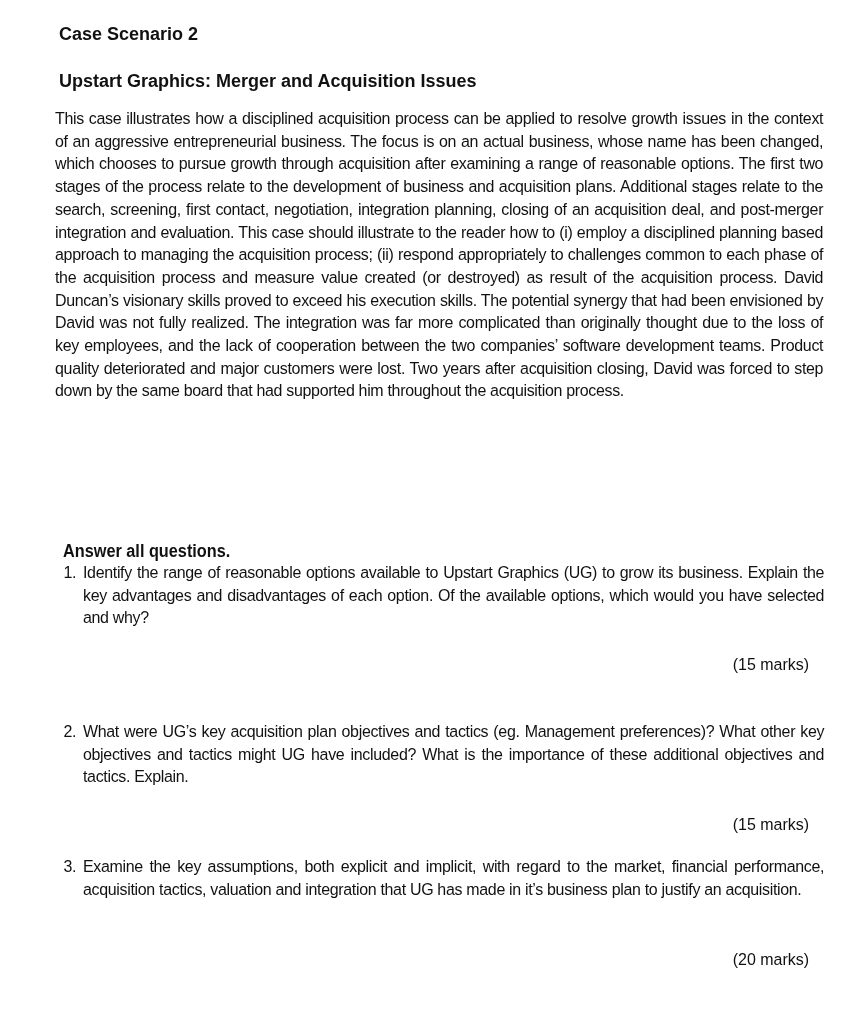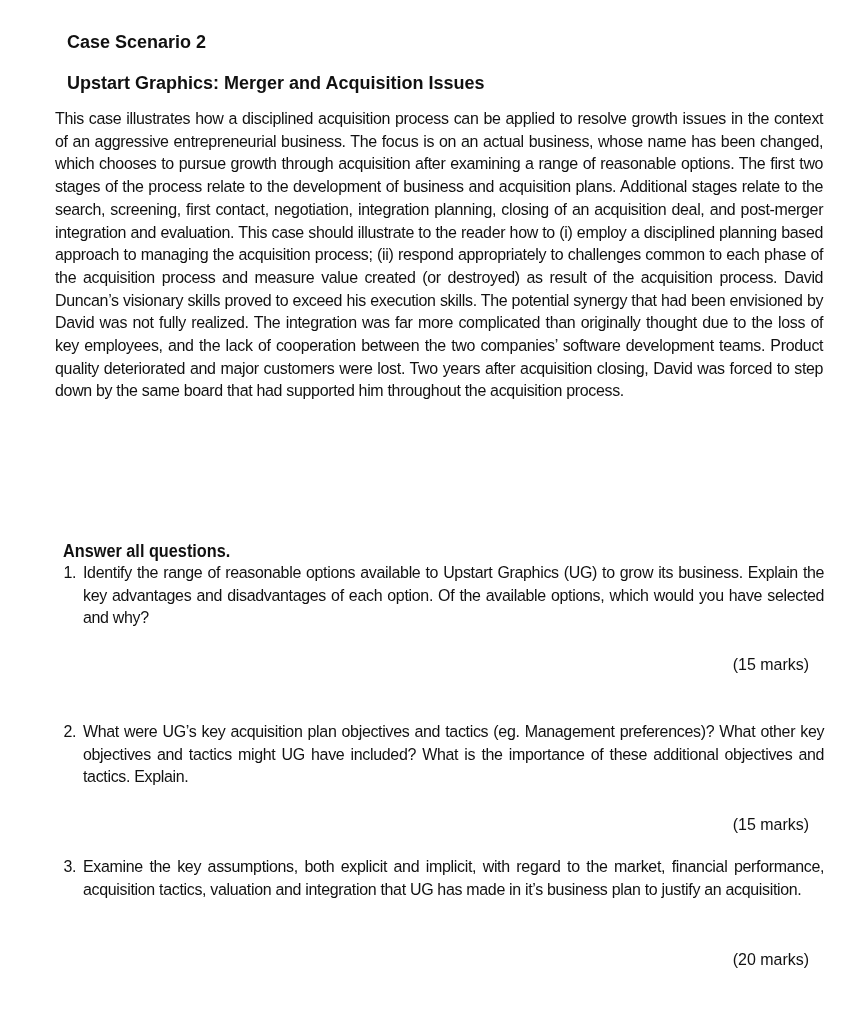--- a/index.html
+++ b/index.html
@@ -20,25 +20,25 @@
       left: 0; top: 0;
       width: 859px;
       height: 1017px;
     }
     .heading {
       position: absolute;
       left: 55px;
       font-weight: bold;
       font-size: 18px;
       line-height: 22px;
-      margin: 12px;
+      margin: 4px;
       white-space: nowrap;
     }
     #case-label { top: 19px; }
-    #case-title { top: 60px; text-align: right; }
+    #case-title { top: 66px; text-align: right; }
 
     .intro {
       position: absolute;
       left: 55px;
       top: 107px;
       width: 768px;
       font-family: "Liberation Sans", sans-serif;
       font-size: 17.2px;
       line-height: 22.7px;
       letter-spacing: -0.35px;

